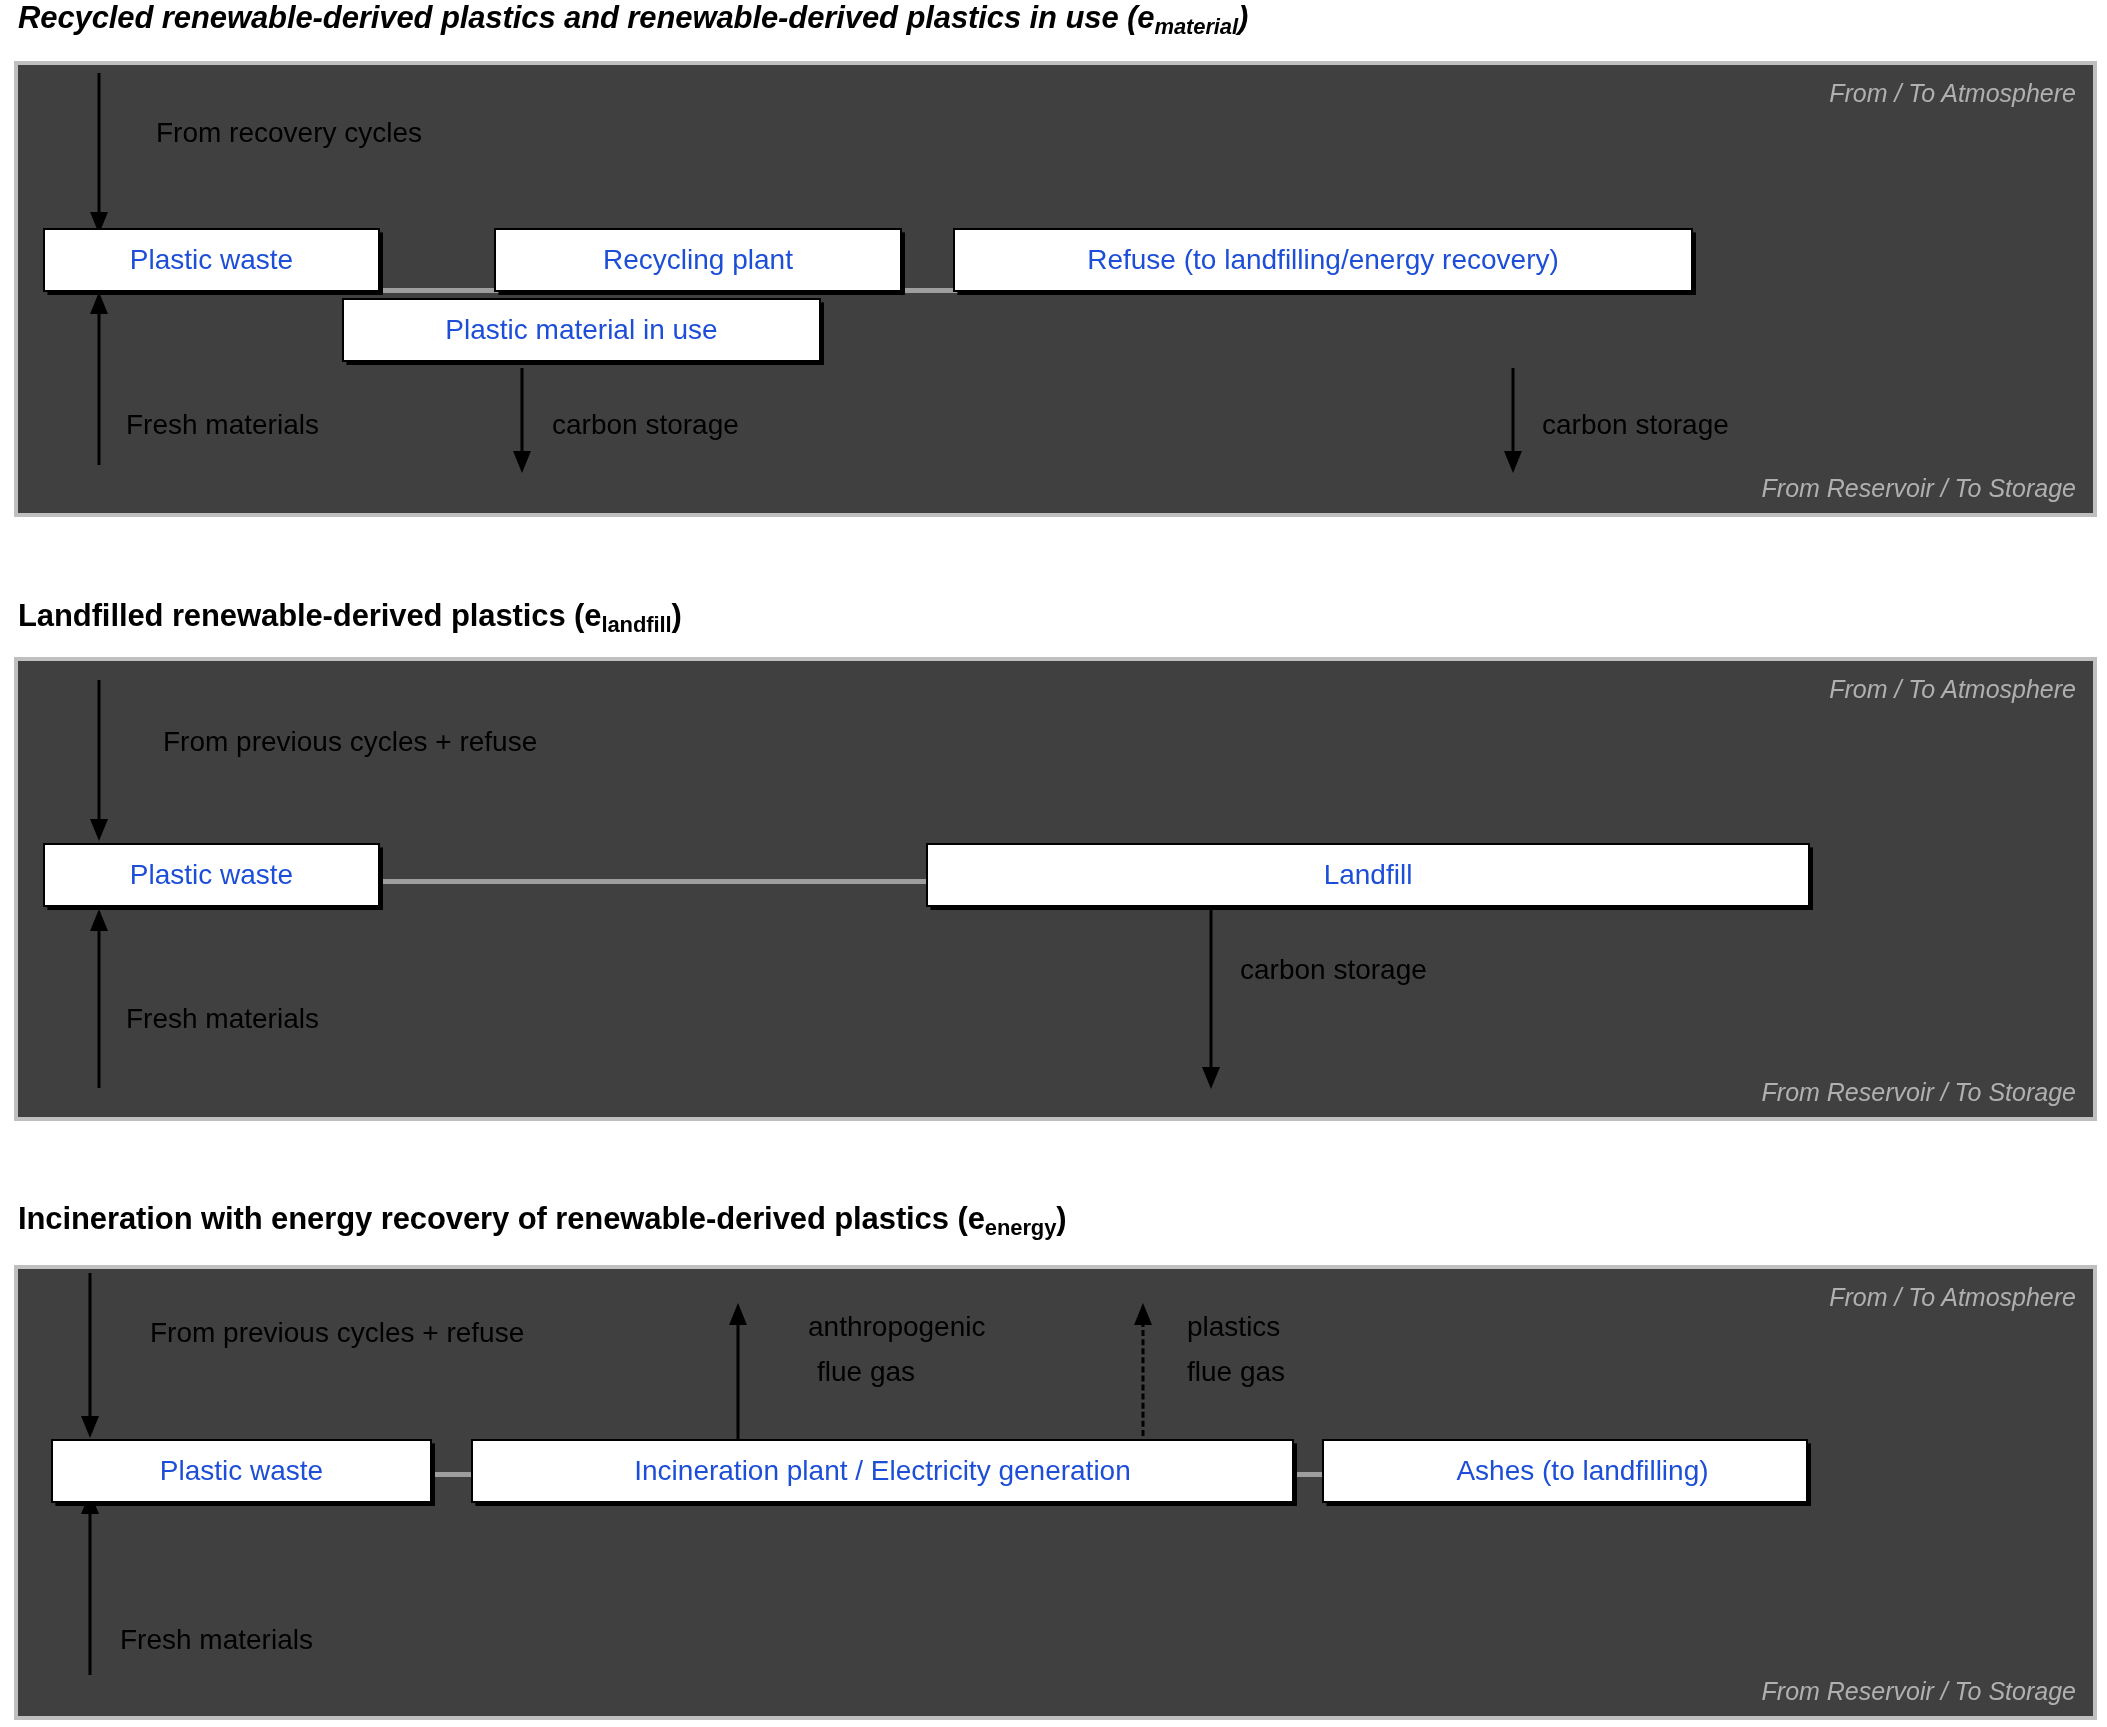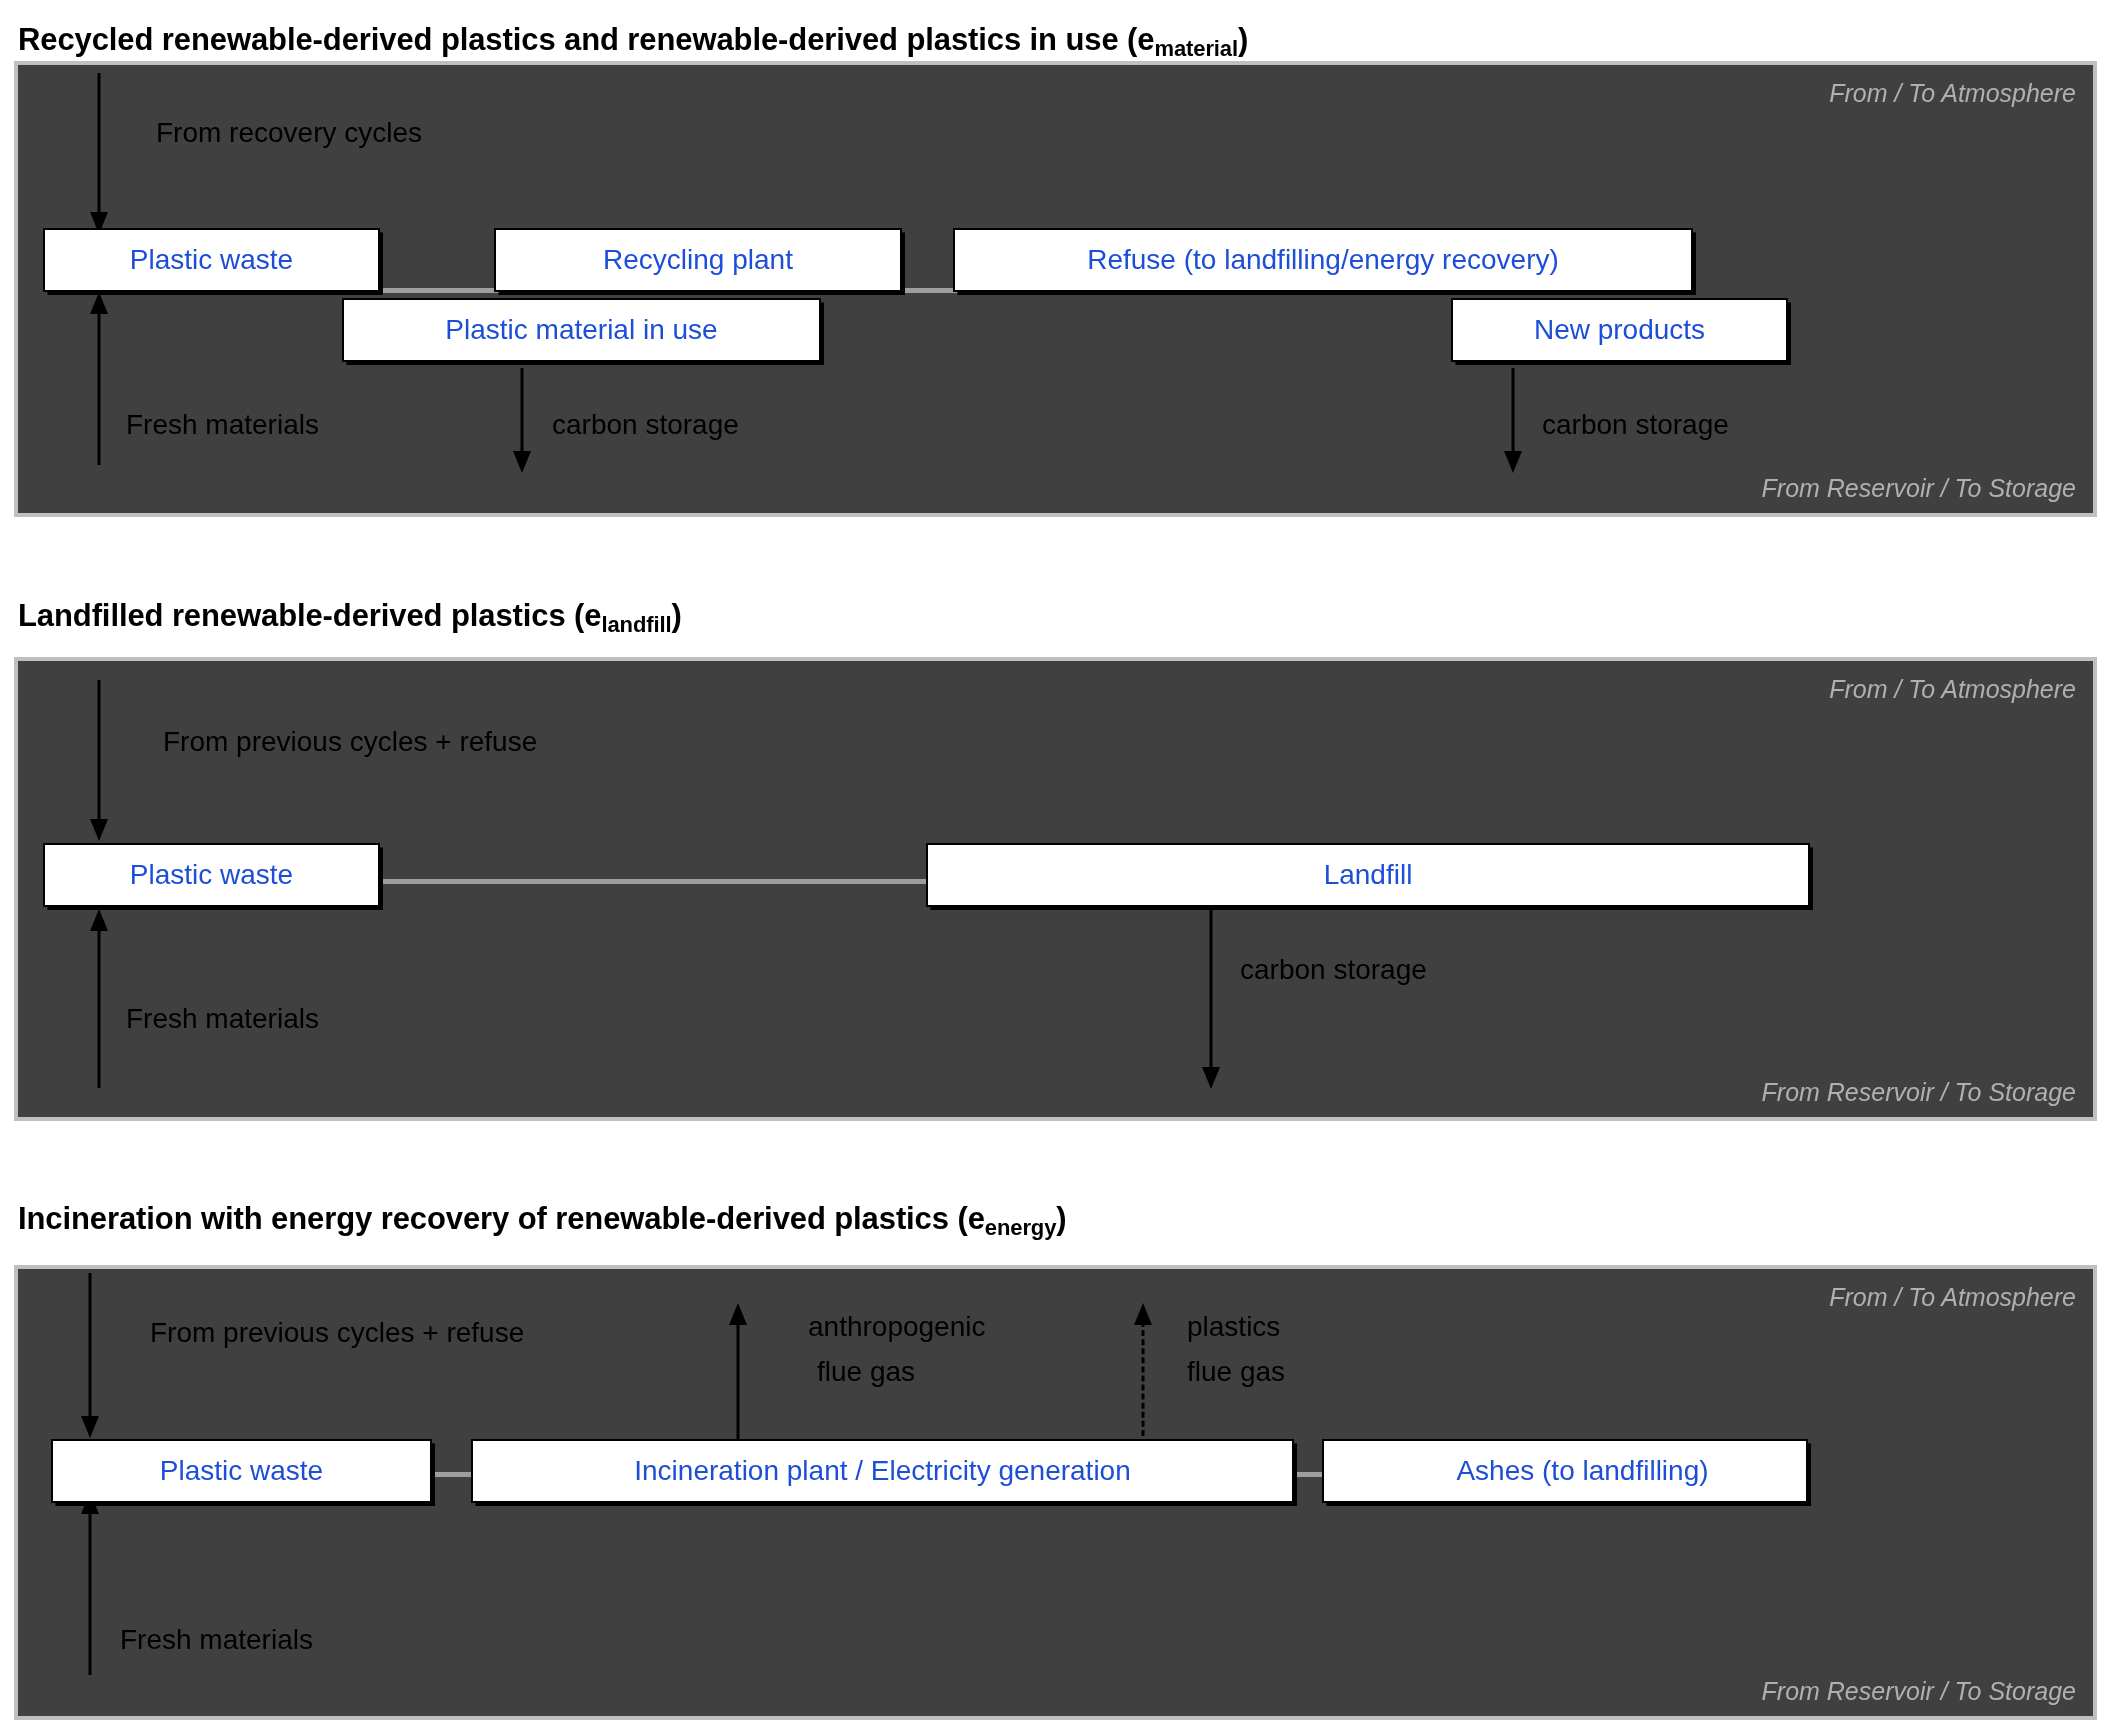--- a/index.html
+++ b/index.html
@@ -120,21 +120,21 @@
     border-right: 9.7px solid transparent;
     border-bottom: 22.4px solid #000;
   }
   .arrow.up .shaft { top: 18px; bottom: 0; }
 </style>
 </head>
 <body>
 
 <div class="canvas">
 
-  <div class="section-title" style="left:18px; top:22px;">
+  <div class="section-title" style="left:18px; top:0;font-style:italic;">
     <span>Recycled renewable-derived plastics and renewable-derived plastics in use (e</span><sub>material</sub><span>)</span>
   </div>
 
   <div class="panel" style="left:13.5px; top:61px; width:2083px; height:456px;">
     <div class="atm-label">From / To Atmosphere</div>
     <div class="res-label">From Reservoir / To Storage</div>
   </div>
 
   <div class="link" style="left:374px; top:288px; width:138px;"></div>
   <div class="link" style="left:894px; top:288px; width:67px;"></div>
@@ -160,23 +160,20 @@
     <span>Plastic waste</span>
   </div>
   <div class="box" style="left:494px; top:228px; width:408px; height:64px;">
     <span>Recycling plant</span>
   </div>
   <div class="box" style="left:953px; top:228px; width:740px; height:64px;">
     <span>Refuse (to landfilling/energy recovery)</span>
   </div>
   <div class="box" style="left:342px; top:298px; width:479px; height:64px;">
     <span>Plastic material in use</span>
-  </div>
-  <div class="box" style="left:1451px; top:298px; width:337px; height:64px;">
-    <span>New products</span>
   </div>
 
   <div class="lbl" style="left:156px; top:116px;">From recovery cycles</div>
   <div class="lbl" style="left:126px; top:408px;">Fresh materials</div>
   <div class="lbl" style="left:552px; top:408px;">carbon  storage</div>
   <div class="lbl" style="left:1542px; top:408px;">carbon storage</div>
 
   <div class="section-title" style="left:18px; top:598px;">
     <span>Landfilled renewable-derived plastics (e</span><sub>landfill</sub><span>)</span>
   </div>

